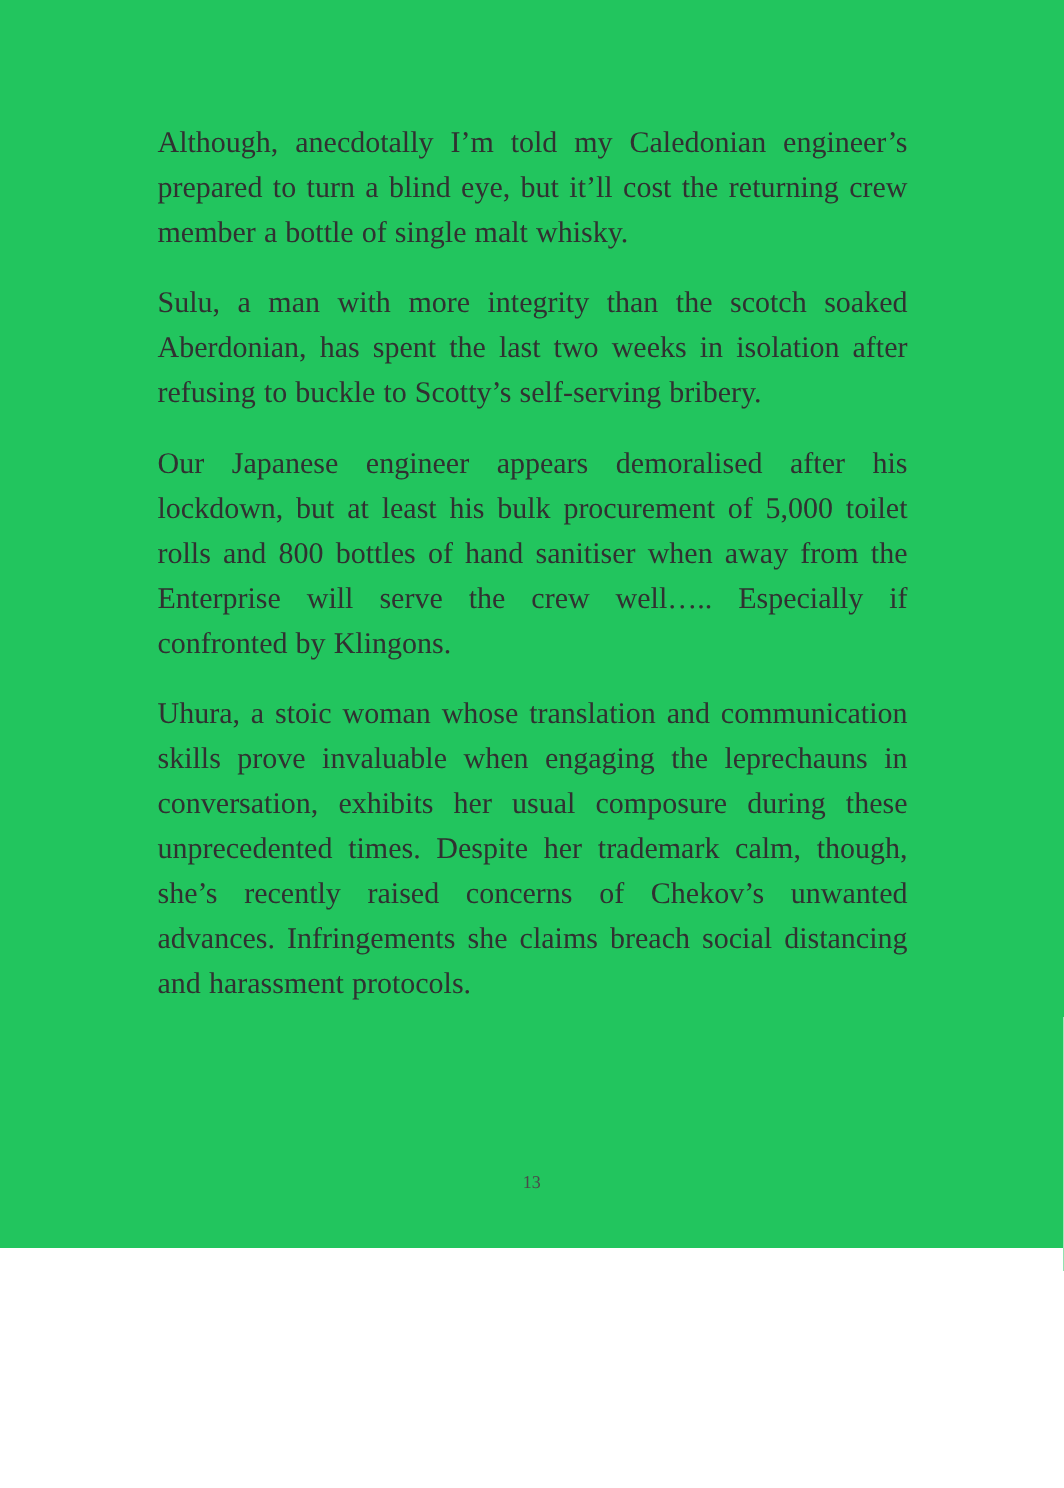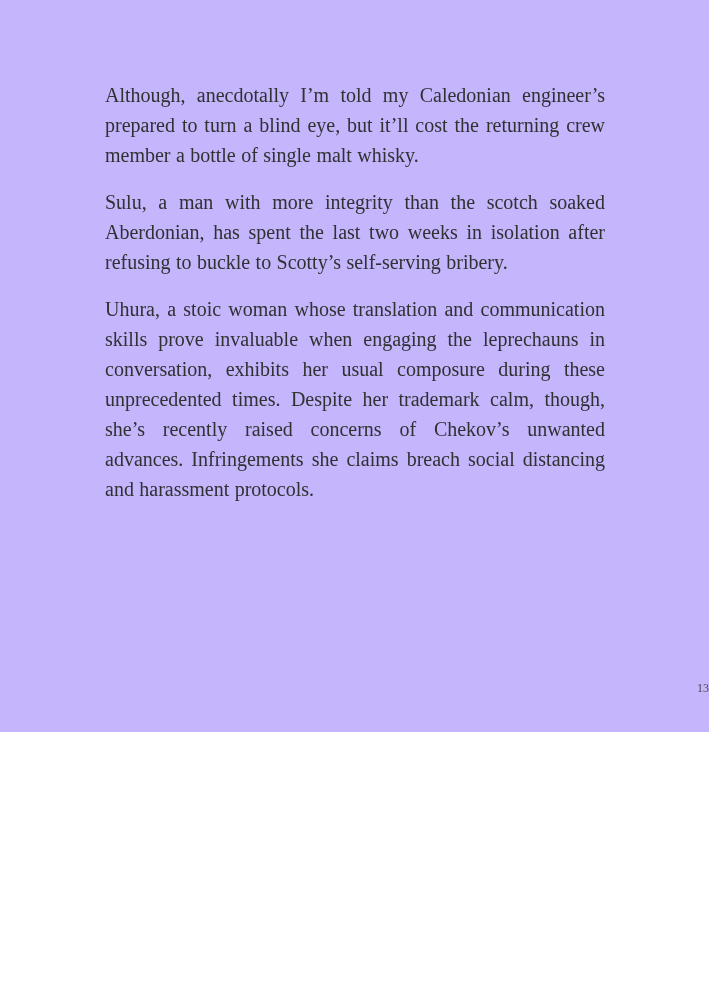--- a/index.html
+++ b/index.html
@@ -3,22 +3,22 @@
 <meta charset="utf-8">
 <style>
   html, body {
     margin: 0;
     padding: 0;
     background: #ffffff;
   }
   .page {
     position: relative;
     width: 709px;
-    height: 732px;
-    background: #c4b5fd;
+    height: 832px;
+    background: #22c55e;
     font-family: "Liberation Serif", "DejaVu Serif", serif;
     color: #313131;
     overflow: hidden;
   }
   .text-block {
     position: absolute;
     top: 80px;
     left: 105px;
     width: 500px;
   }
@@ -28,28 +28,29 @@
     line-height: 30px;
     text-align: justify;
     text-justify: inter-word;
     word-spacing: 0.02em;
   }
   .page-number {
     position: absolute;
     left: 0;
     right: 0;
     bottom: 36px;
-    text-align: right;
+    text-align: center;
     font-size: 12px;
     color: #4a4a4a;
   }
 </style>
 </head>
 <body>
 
 <div class="page">
   <div class="text-block">
     <p class="para">Although, anecdotally I’m told my Caledonian engineer’s prepared to turn a blind eye, but it’ll cost the returning crew member a bottle of single malt whisky.</p>
     <p class="para">Sulu, a man with more integrity than the scotch soaked Aberdonian, has spent the last two weeks in isolation after refusing to buckle to Scotty’s self-serving bribery.</p>
+    <p class="para">Our Japanese engineer appears demoralised after his lockdown, but at least his bulk procurement of 5,000 toilet rolls and 800 bottles of hand sanitiser when away from the Enterprise will serve the crew well….. Especially if confronted by Klingons.</p>
     <p class="para">Uhura, a stoic woman whose translation and communication skills prove invaluable when engaging the leprechauns in conversation, exhibits her usual composure during these unprecedented times. Despite her trademark calm, though, she’s recently raised concerns of Chekov’s unwanted advances. Infringements she claims breach social distancing and harassment protocols.</p>
   </div>
   <div class="page-number">13</div>
 </div>
 
 </body></html>

